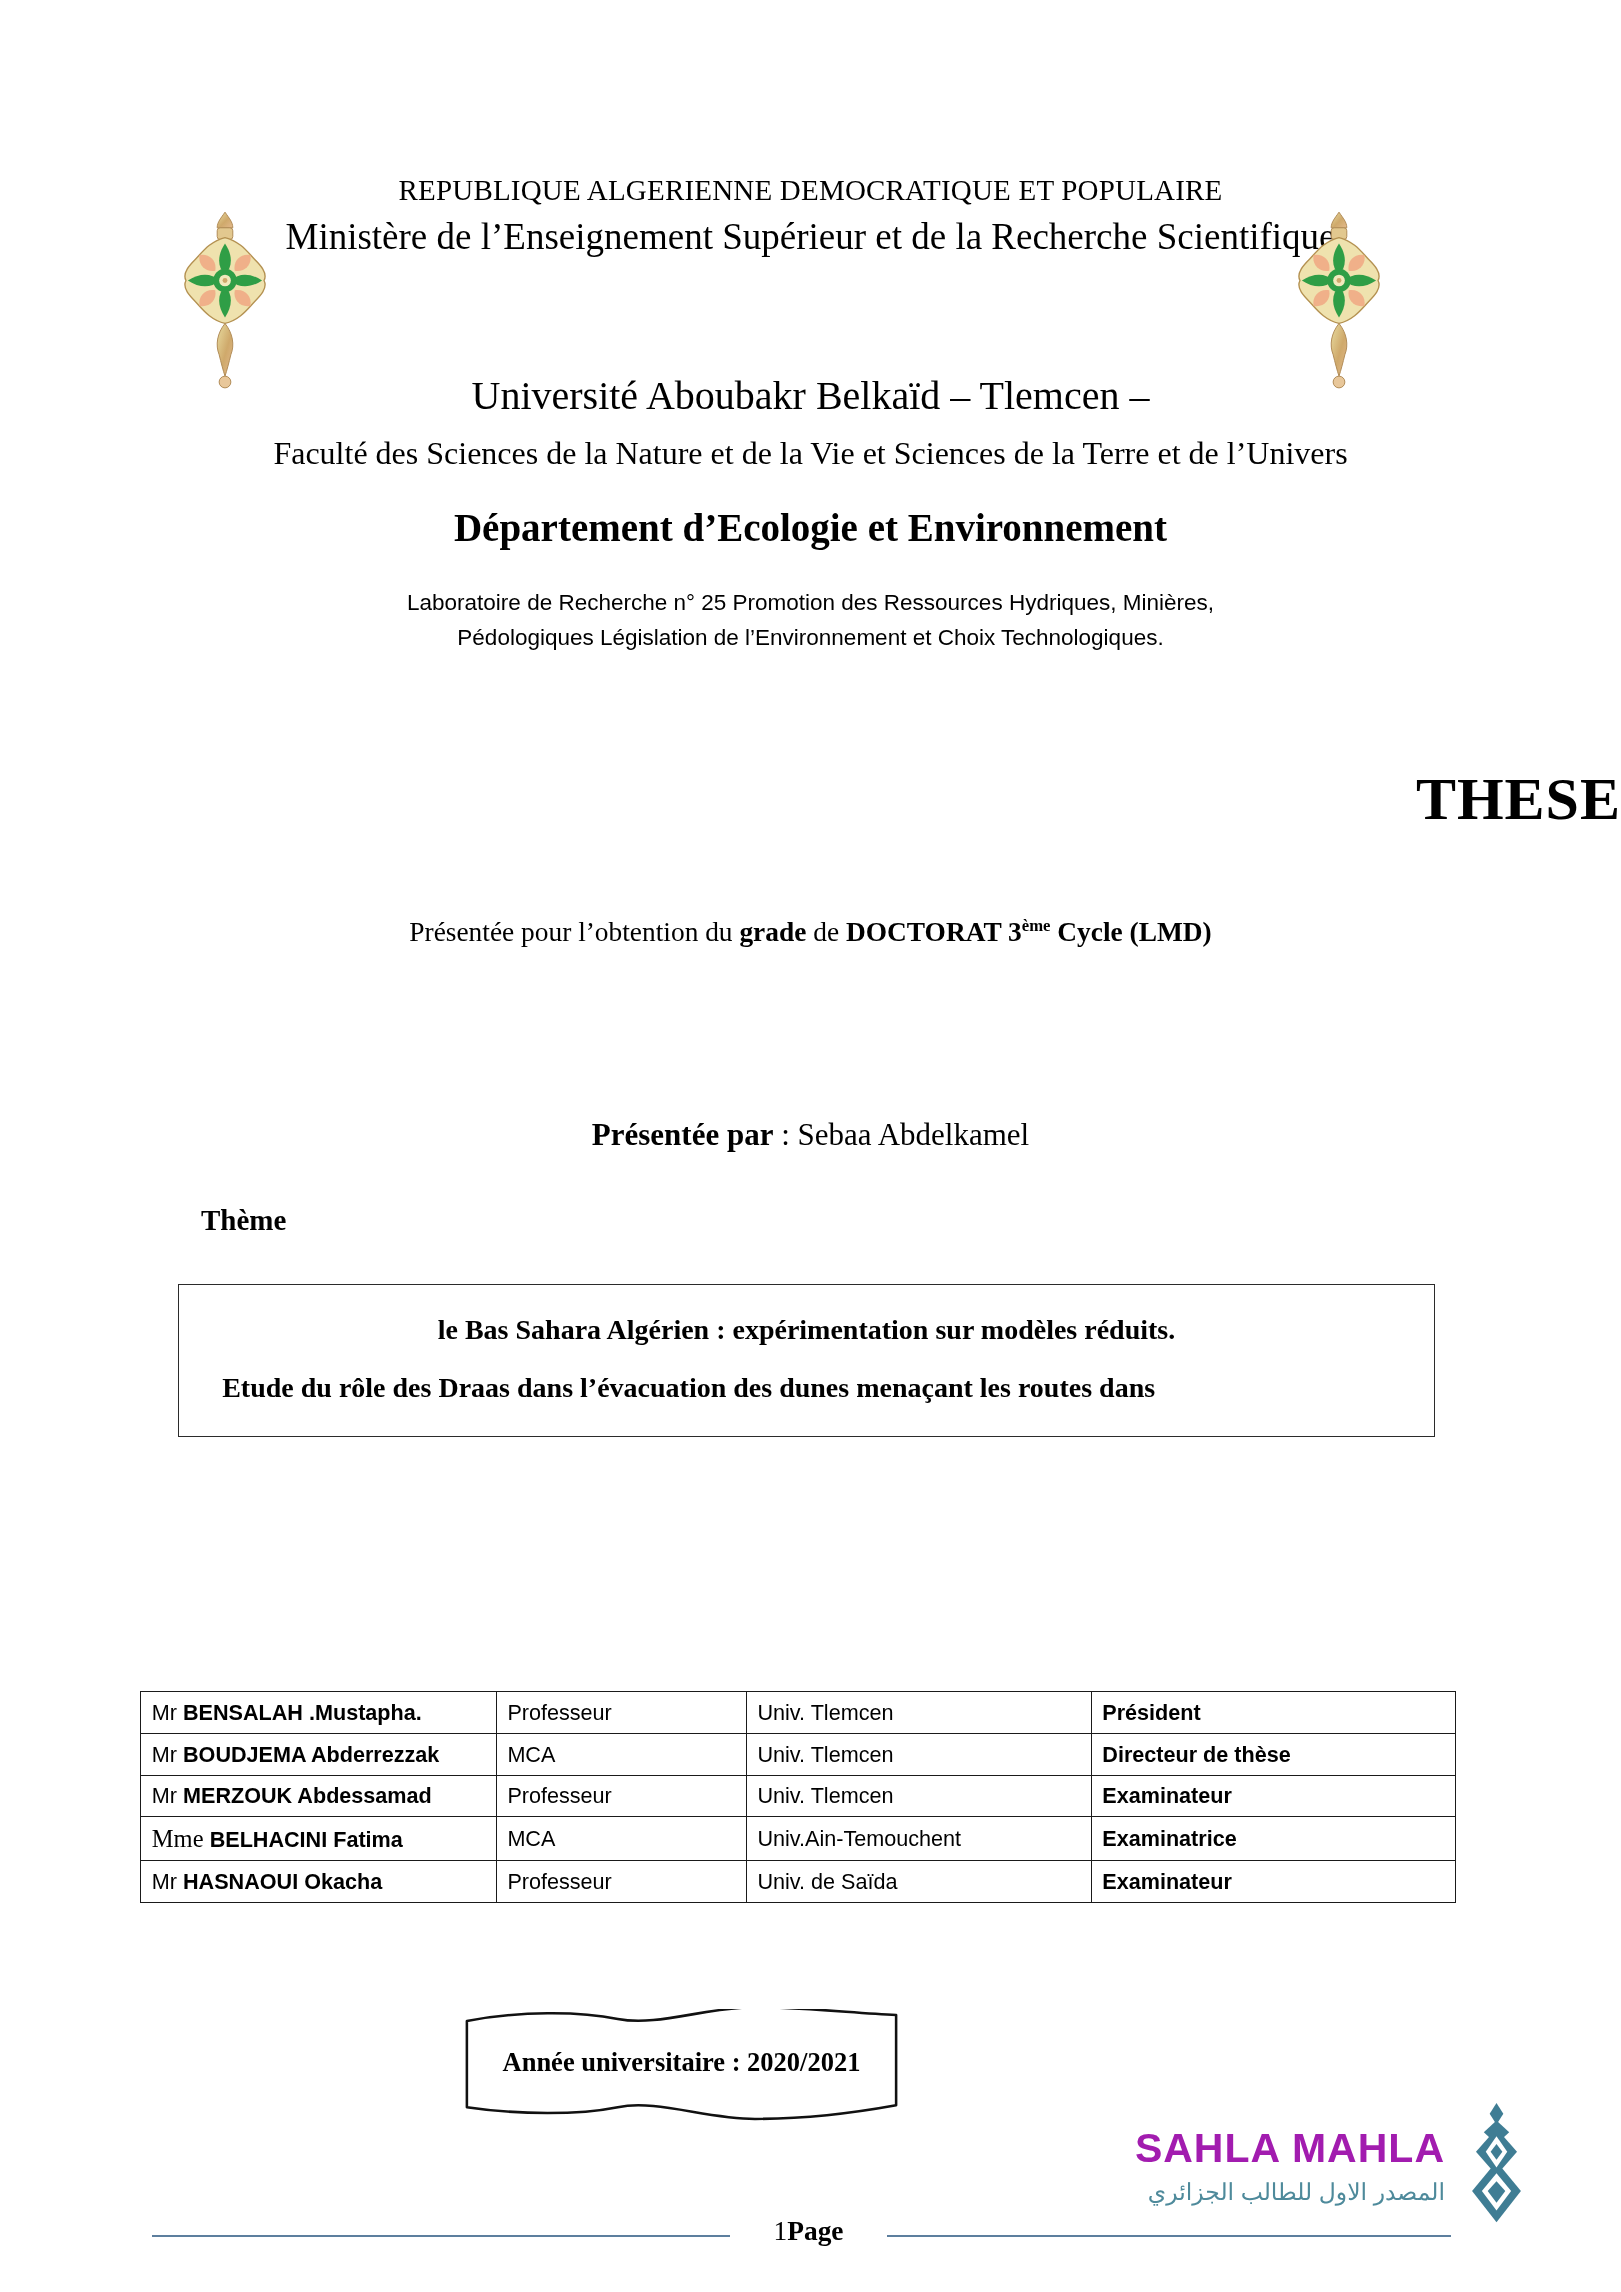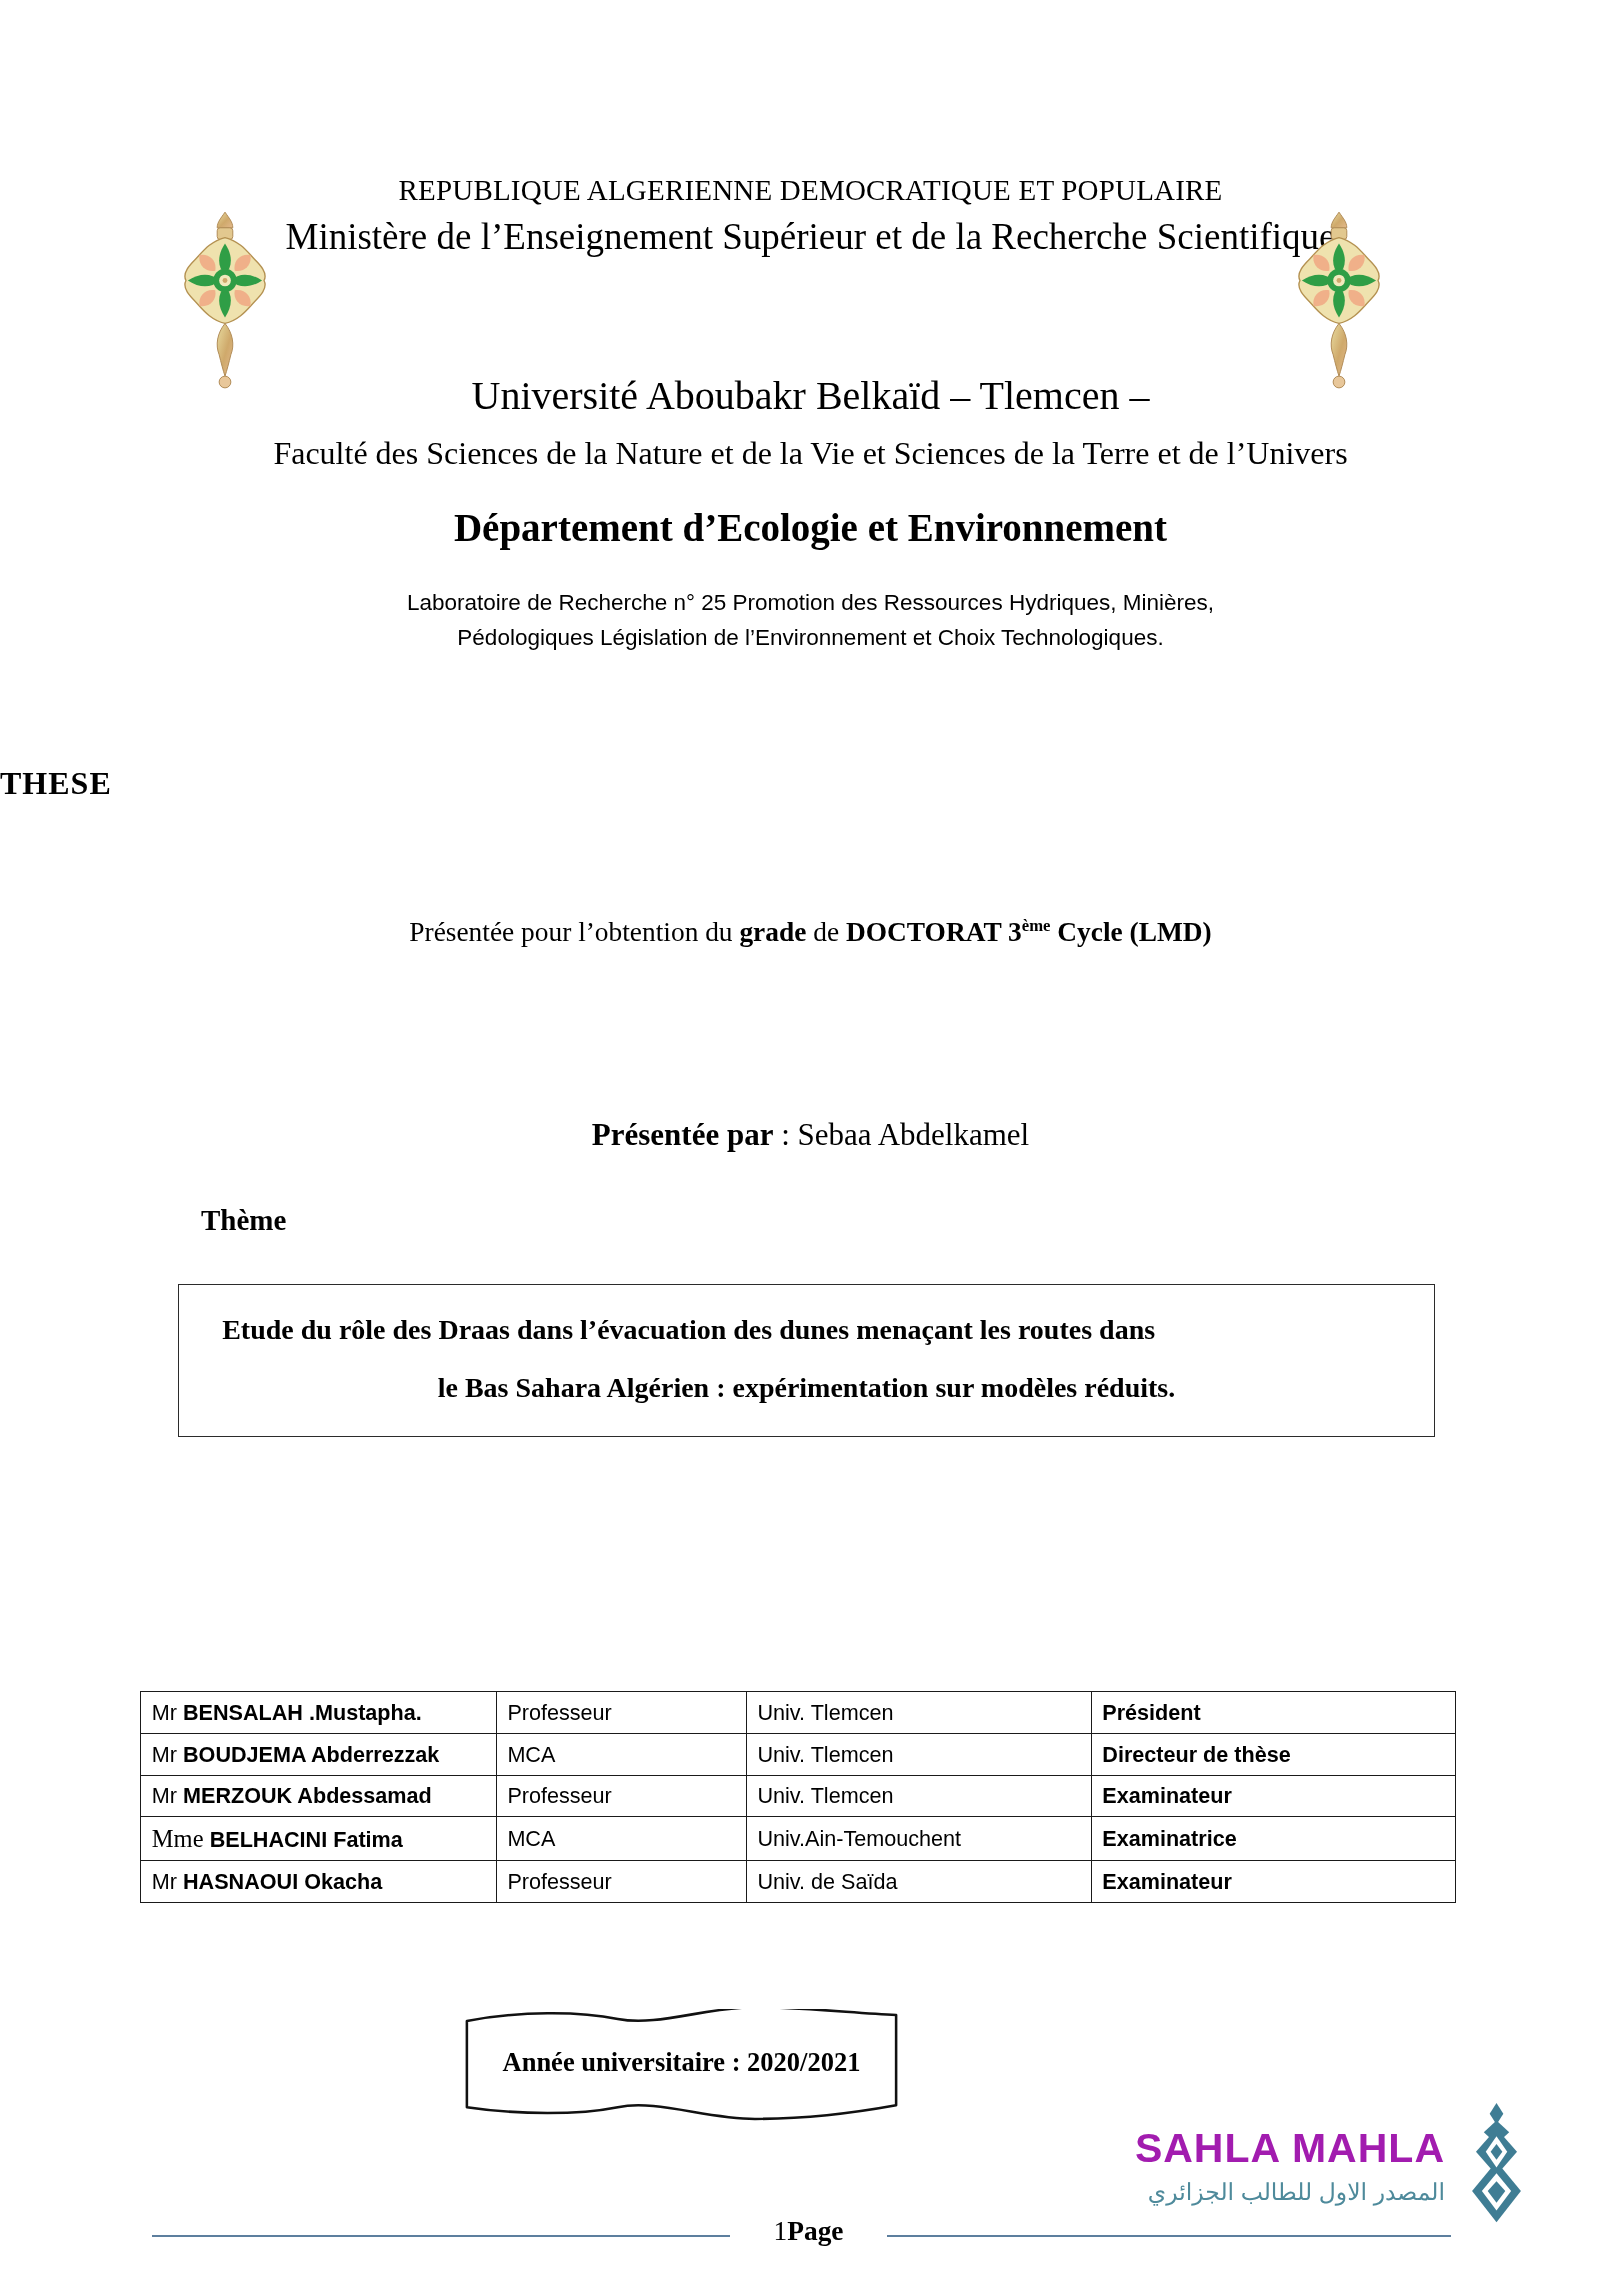--- a/index.html
+++ b/index.html
@@ -74,22 +74,22 @@
     font-family: "Liberation Sans", sans-serif;
     font-size: 22.5px;
     line-height: 1.55;
   }
 
   
   .these {
     position: absolute;
     left: 0; right: 0;
     top: 765px;
-    text-align: left;
-    font-size: 32px;
+    text-align: right;
+    font-size: 60px;
     font-weight: bold;
     letter-spacing: 1px;
   }
 
   
   .grade-line {
     position: absolute;
     left: 0; right: 0;
     top: 916px;
     text-align: center;
@@ -357,22 +357,22 @@
   </div>
 
 
   <div class="presentee-par">
     <span class="b">Présentée par</span><span> : </span><span>Sebaa Abdelkamel</span>
   </div>
 
   <div class="theme-label">Thème</div>
 
   <div class="theme-box">
+    <div class="theme-line">le Bas Sahara Algérien : expérimentation sur modèles réduits.</div>
     <div class="theme-line first">Etude du rôle  des Draas  dans l’évacuation des dunes menaçant les routes dans</div>
-    <div class="theme-line">le Bas Sahara Algérien : expérimentation sur modèles réduits.</div>
   </div>
 
 
   <table class="jury-table">
     <tbody>
       <tr>
         <td class="col-name cell-name"><span class="pre">Mr </span><span class="nm">BENSALAH .Mustapha.</span></td>
         <td class="col-rank">Professeur</td>
         <td class="col-univ">Univ. Tlemcen</td>
         <td class="col-role cell-role">Président</td>

